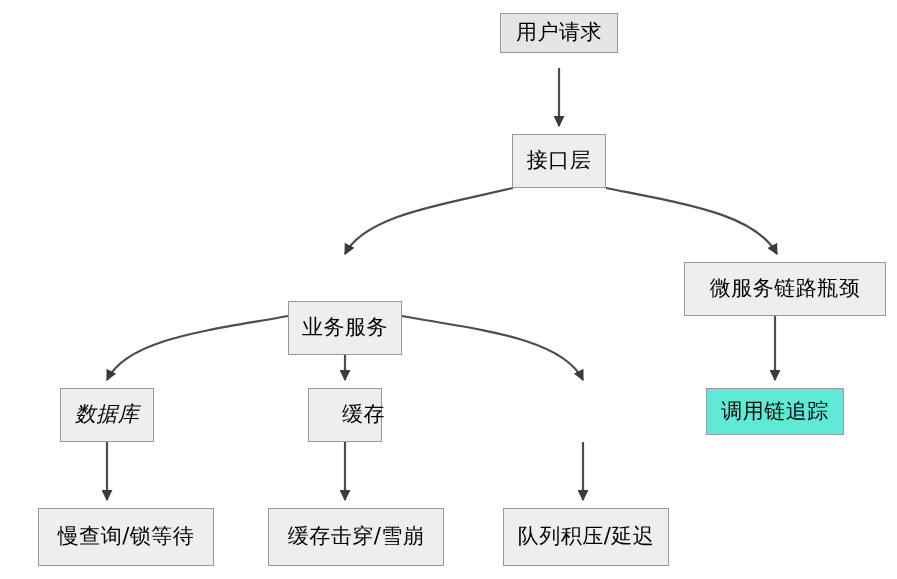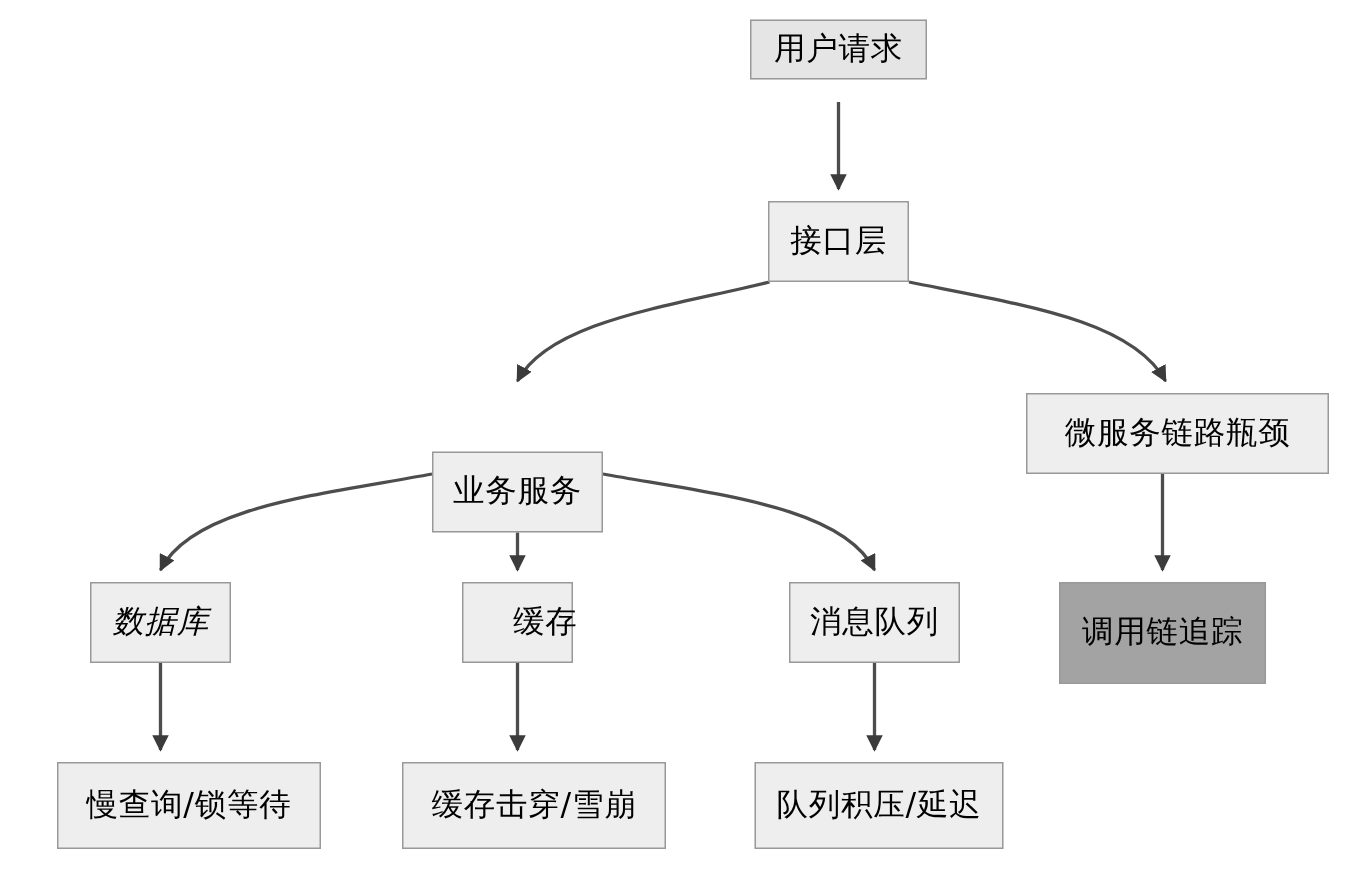--- a/index.html
+++ b/index.html
@@ -95,25 +95,22 @@
   </div>
 
   <div class="node" style="left: 60px; top: 388px; width: 94px; height: 54px; background: rgb(238, 238, 238); border-color: rgb(153, 153, 153); color: rgb(0, 0, 0); font-style: italic;">
     <span class="node-label">数据库</span>
   </div>
 
   <div class="node" style="left: 308px; top: 388px; width: 74px; height: 54px; background: rgb(238, 238, 238); border-color: rgb(153, 153, 153); color: rgb(0, 0, 0); padding-left: 37px;">
     <span class="node-label">缓存</span>
   </div>
 
-  <div class="node" style="left: 526px; top: 388px; width: 114px; height: 54px; background: rgb(238, 238, 238); border-color: rgb(153, 153, 153); color: rgb(0, 0, 0);">
-    <span class="node-label">消息队列</span>
-  </div>
 
-  <div class="node" style="left: 706px; top: 388px; width: 138px; height: 68px; background: #a3a3a3; border-color: rgb(153, 153, 153); color: rgb(0, 0, 0);">
+  <div class="node" style="left: 706px; top: 388px; width: 138px; height: 47px; background: #5eead4; border-color: rgb(153, 153, 153); color: rgb(0, 0, 0);">
     <span class="node-label">调用链追踪</span>
   </div>
 
   <div class="node" style="left: 38px; top: 508px; width: 176px; height: 58px; background: rgb(238, 238, 238); border-color: rgb(153, 153, 153); color: rgb(0, 0, 0);">
     <span class="node-label">慢查询/锁等待</span>
   </div>
 
   <div class="node" style="left: 268px; top: 508px; width: 176px; height: 58px; background: rgb(238, 238, 238); border-color: rgb(153, 153, 153); color: rgb(0, 0, 0); text-align: center;">
     <span class="node-label">缓存击穿/雪崩</span>
   </div>

